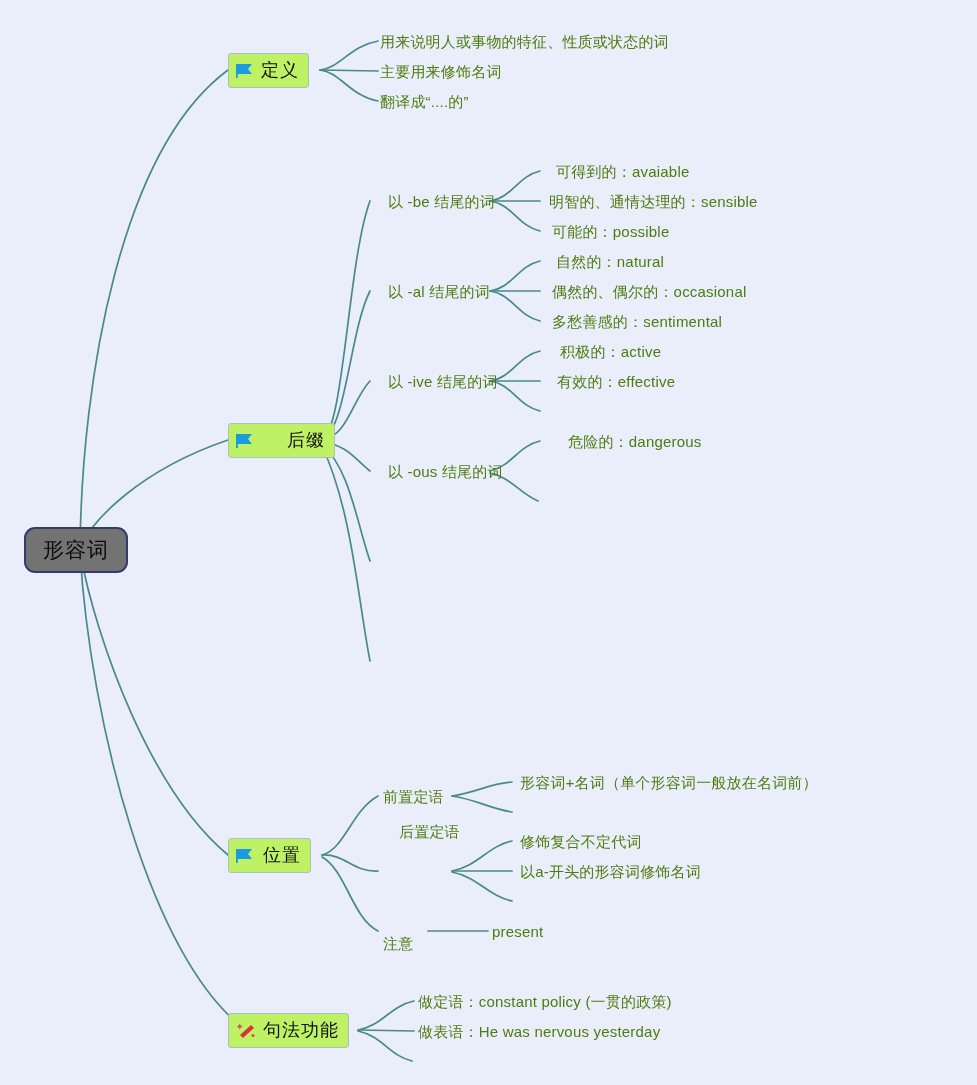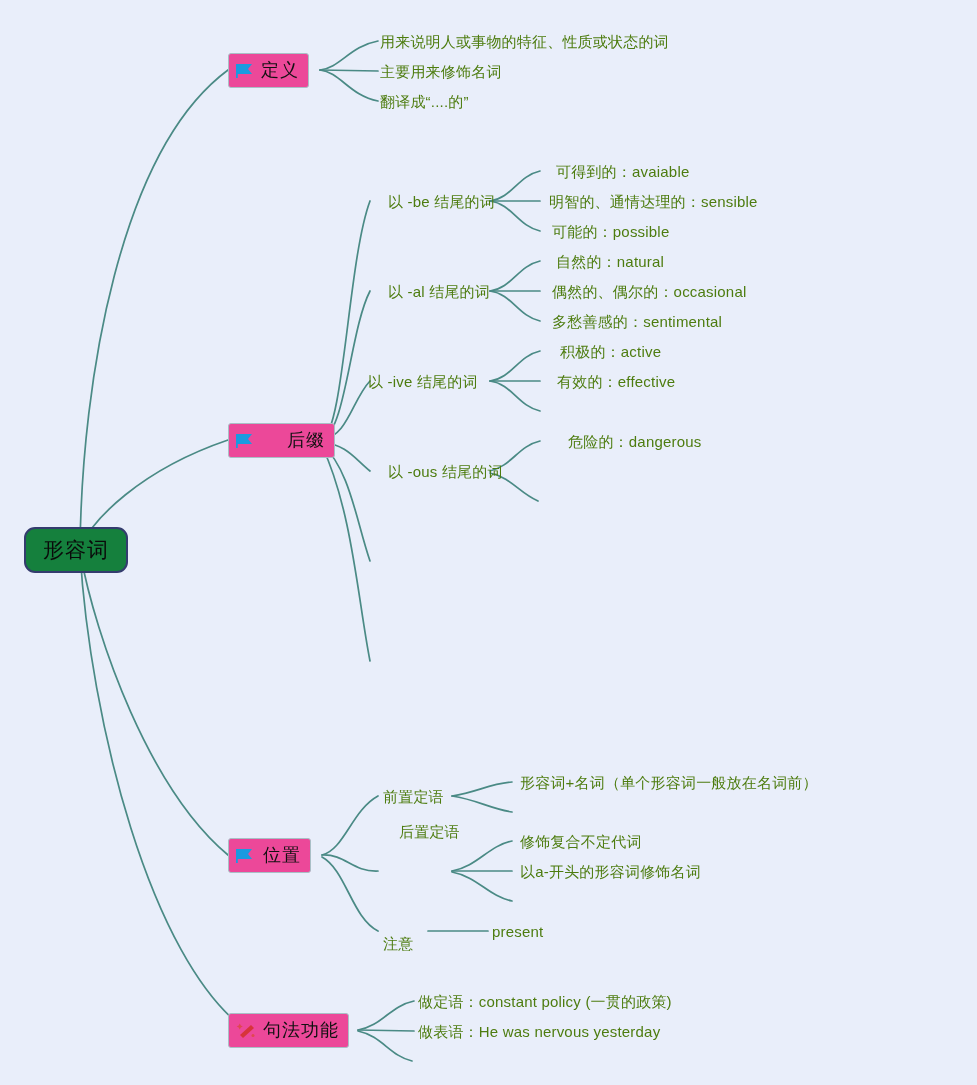--- a/index.html
+++ b/index.html
@@ -29,31 +29,31 @@
     align-items: center;
     white-space: nowrap;
   }
   
   .root {
     left: 24px;
     top: 527px;
     width: 104px;
     height: 46px;
     border-radius: 11px;
-    background: #15803d;
+    background: #737373;
     border: 2px solid #343c6e;
     justify-content: center;
     color: #0a0a0a;
     font-size: 21px;
     letter-spacing: 1px;
   }
   
   .branch {
     border: 1px solid #a9bfc6;
-    background: #ec4899;
+    background: #bef264;
     border-radius: 3px;
     height: 35px;
     padding: 0 9px 0 6px;
     color: #111;
     font-size: 18px;
     letter-spacing: 1px;
     gap: 6px;
   }
   .branch .label { line-height: 1; padding-bottom: 2px;}
   .ico { flex: 0 0 auto; display:block; }
@@ -156,21 +156,21 @@
   <div class="leaf sub" style="left:388px; top:194px;">以 -be 结尾的词</div>
   <div class="leaf" style="left:556px; top:164px;">可得到的：avaiable</div>
   <div class="leaf" style="left:549px; top:194px;">明智的、通情达理的：sensible</div>
   <div class="leaf" style="left:552px; top:224px;">可能的：possible</div>
 
   <div class="leaf sub" style="left:388px; top:284px;">以 -al 结尾的词</div>
   <div class="leaf" style="left:556px; top:254px;">自然的：natural</div>
   <div class="leaf" style="left:552px; top:284px;">偶然的、偶尔的：occasional</div>
   <div class="leaf" style="left:552px; top:314px;">多愁善感的：sentimental</div>
 
-  <div class="leaf sub" style="left:368px; top:374px;text-align:center;">以 -ive 结尾的词</div>
+  <div class="leaf sub" style="left:388px; top:374px;text-align:center;">以 -ive 结尾的词</div>
   <div class="leaf" style="left:560px; top:344px;">积极的：active</div>
   <div class="leaf" style="left:557px; top:374px;">有效的：effective</div>
 
   <div class="leaf sub" style="left:388px; top:464px;">以 -ous 结尾的词</div>
   <div class="leaf" style="left:568px; top:434px;">危险的：dangerous</div>
 
   <div class="node branch" style="left:228px; top:838px;gap:8px;">
     <svg class="ico" width="20" height="16" viewBox="0 0 20 16">
       <path d="M2 1 h15 l-4 5 l4 5 h-15 z" fill="#1a9ae0"></path>
       <rect x="1" y="1" width="1.8" height="14" fill="#1a9ae0"></rect>

